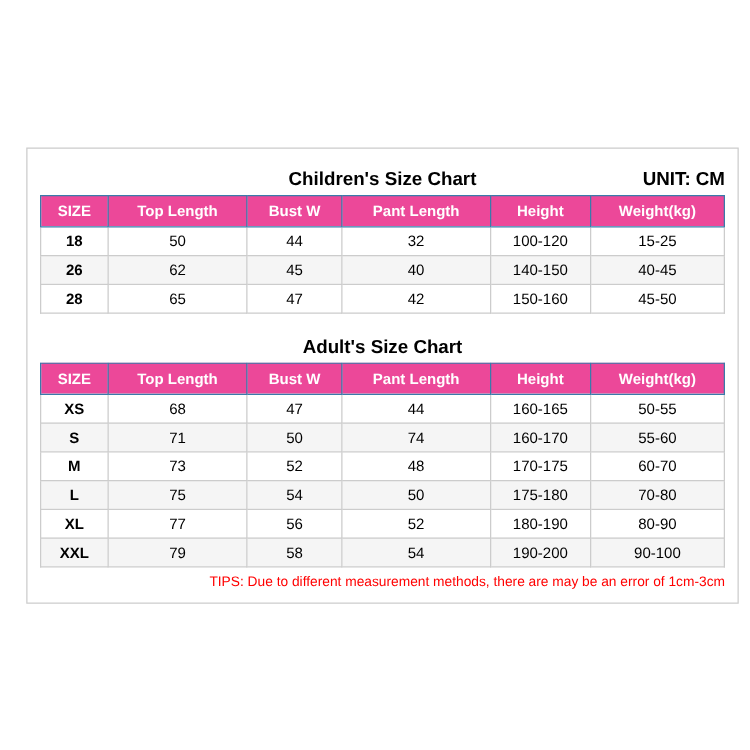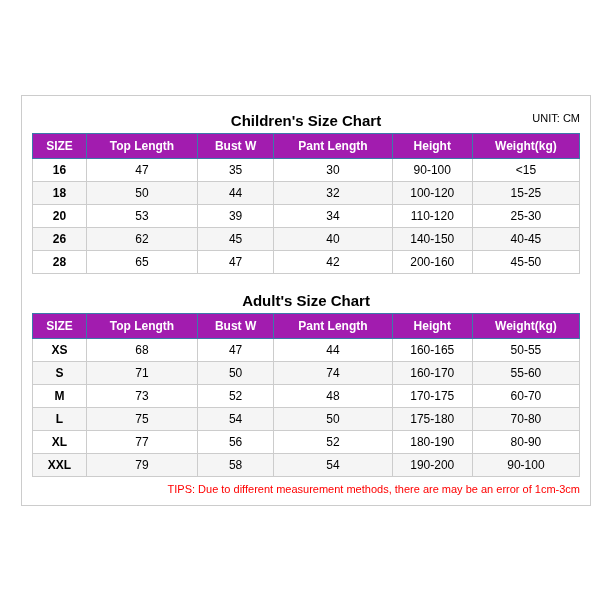--- a/index.html
+++ b/index.html
@@ -24,30 +24,30 @@
       font-weight: bold;
       font-size: 15px;
       padding: 6px 0 4px;
       background: #fff;
       position: relative;
     }
     .unit-label {
       position: absolute;
       right: 0;
       top: 6px;
-      font-size: 11px;
-      font-weight: normal;
+      font-size: 15px;
+      font-weight: bold;
     }
     table {
       width: 100%;
       border-collapse: collapse;
       margin-bottom: 4px;
     }
     th {
-      background-color: #a21caf;
+      background-color: #ec4899;
       color: #fff;
       padding: 5px 4px;
       font-size: 12px;
       font-weight: bold;
       text-align: center;
       border: 1px solid #3a7aaa;
     }
     td {
       text-align: center;
       padding: 4px 4px;
@@ -88,58 +88,42 @@
       <tr>
         <th>SIZE</th>
         <th>Top Length</th>
         <th>Bust W</th>
         <th>Pant Length</th>
         <th>Height</th>
         <th>Weight(kg)</th>
       </tr>
     </thead>
     <tbody id="children-body">
-    <tr>
-          <td class="size-col">16</td>
-          <td>47</td>
-          <td>35</td>
-          <td>30</td>
-          <td>90-100</td>
-          <td>&lt;15</td>
-        </tr>
         <tr>
           <td class="size-col">18</td>
           <td>50</td>
           <td>44</td>
           <td>32</td>
           <td>100-120</td>
           <td>15-25</td>
-        </tr>
-        <tr>
-          <td class="size-col">20</td>
-          <td>53</td>
-          <td>39</td>
-          <td>34</td>
-          <td>110-120</td>
-          <td>25-30</td>
         </tr>
         <tr>
           <td class="size-col">26</td>
           <td>62</td>
           <td>45</td>
           <td>40</td>
           <td>140-150</td>
           <td>40-45</td>
         </tr>
         <tr>
           <td class="size-col">28</td>
           <td>65</td>
           <td>47</td>
           <td>42</td>
-          <td>200-160</td>
+          <td>150-160</td>
           <td>45-50</td>
         </tr>
       </tbody>
   </table>
 
   <div class="divider"></div>
 
   <div class="section-title">
     <span>Adult's Size Chart</span>
   </div>

